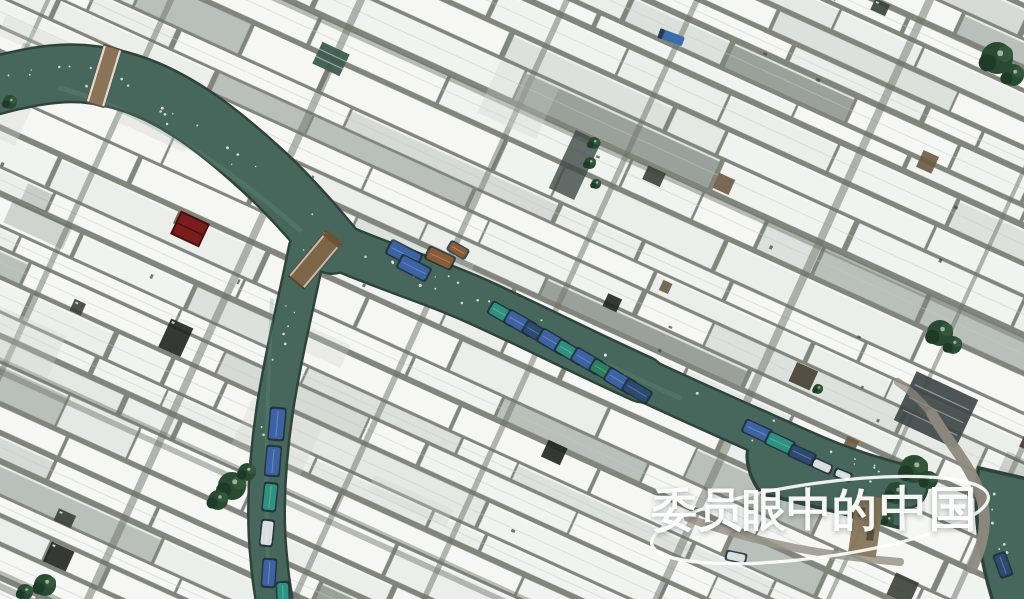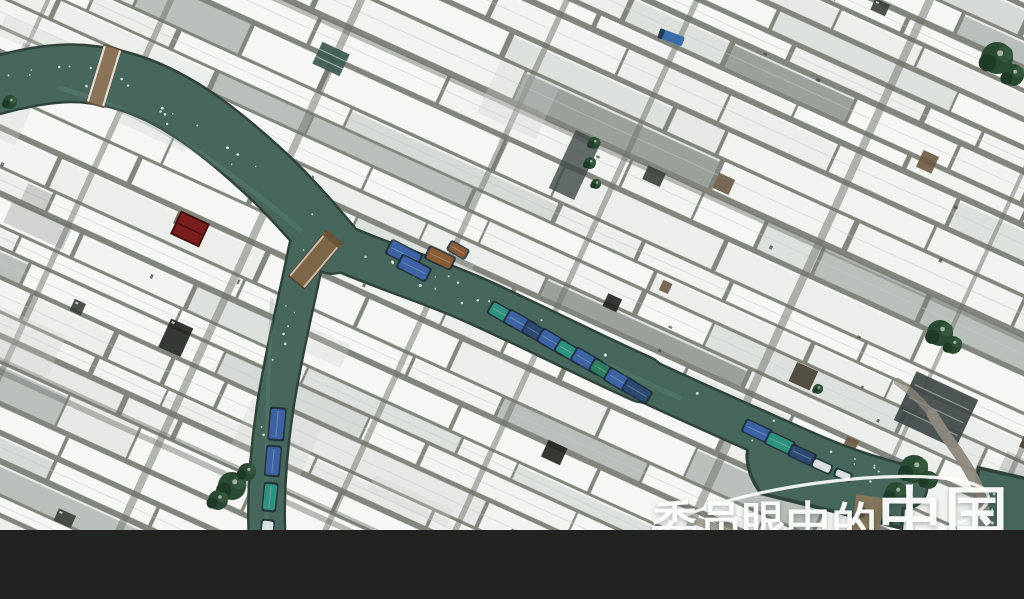--- a/index.html
+++ b/index.html
@@ -1,23 +1,23 @@
 <!DOCTYPE html>
 <html><head>
 <meta charset="utf-8">
 <style>
   html,body{margin:0;padding:0;background:#222;}
-  .stage{position:relative;width:1024px;height:530px;overflow:hidden;
+  .stage{position:relative;width:1024px;height:599px;overflow:hidden;
          background:#84887e;font-family:"DejaVu Sans","Liberation Sans",sans-serif;}
   .stage svg.scene{position:absolute;left:0;top:0;}
   .watermark{position:absolute;left:646px;top:470px;width:372px;height:110px;pointer-events:none;}
   .wm-swoosh{position:absolute;left:0;top:0;}
   .wm-row{position:absolute;left:6px;top:14px;display:flex;align-items:baseline;white-space:nowrap;}
   .wm-small{font-size:45px;font-weight:700;line-height:1;letter-spacing:0px;}
-  .wm-big{font-size:64px;font-weight:800;line-height:1;letter-spacing:1px;margin-left:3px;text-align:right;}
+  .wm-big{font-size:48px;font-weight:800;line-height:1;letter-spacing:1px;margin-left:3px;text-align:right;}
   .wm-row span{color:#fdfdfd;opacity:.96;text-shadow:0 2px 5px rgba(30,40,40,.35);}
 </style>
 </head>
 <body>
 
 <div class="stage">
   <svg class="scene" width="1024" height="599" viewBox="0 0 1024 599">
 
     <rect x="0" y="0" width="1024" height="599" fill="#81857c"></rect>
 

